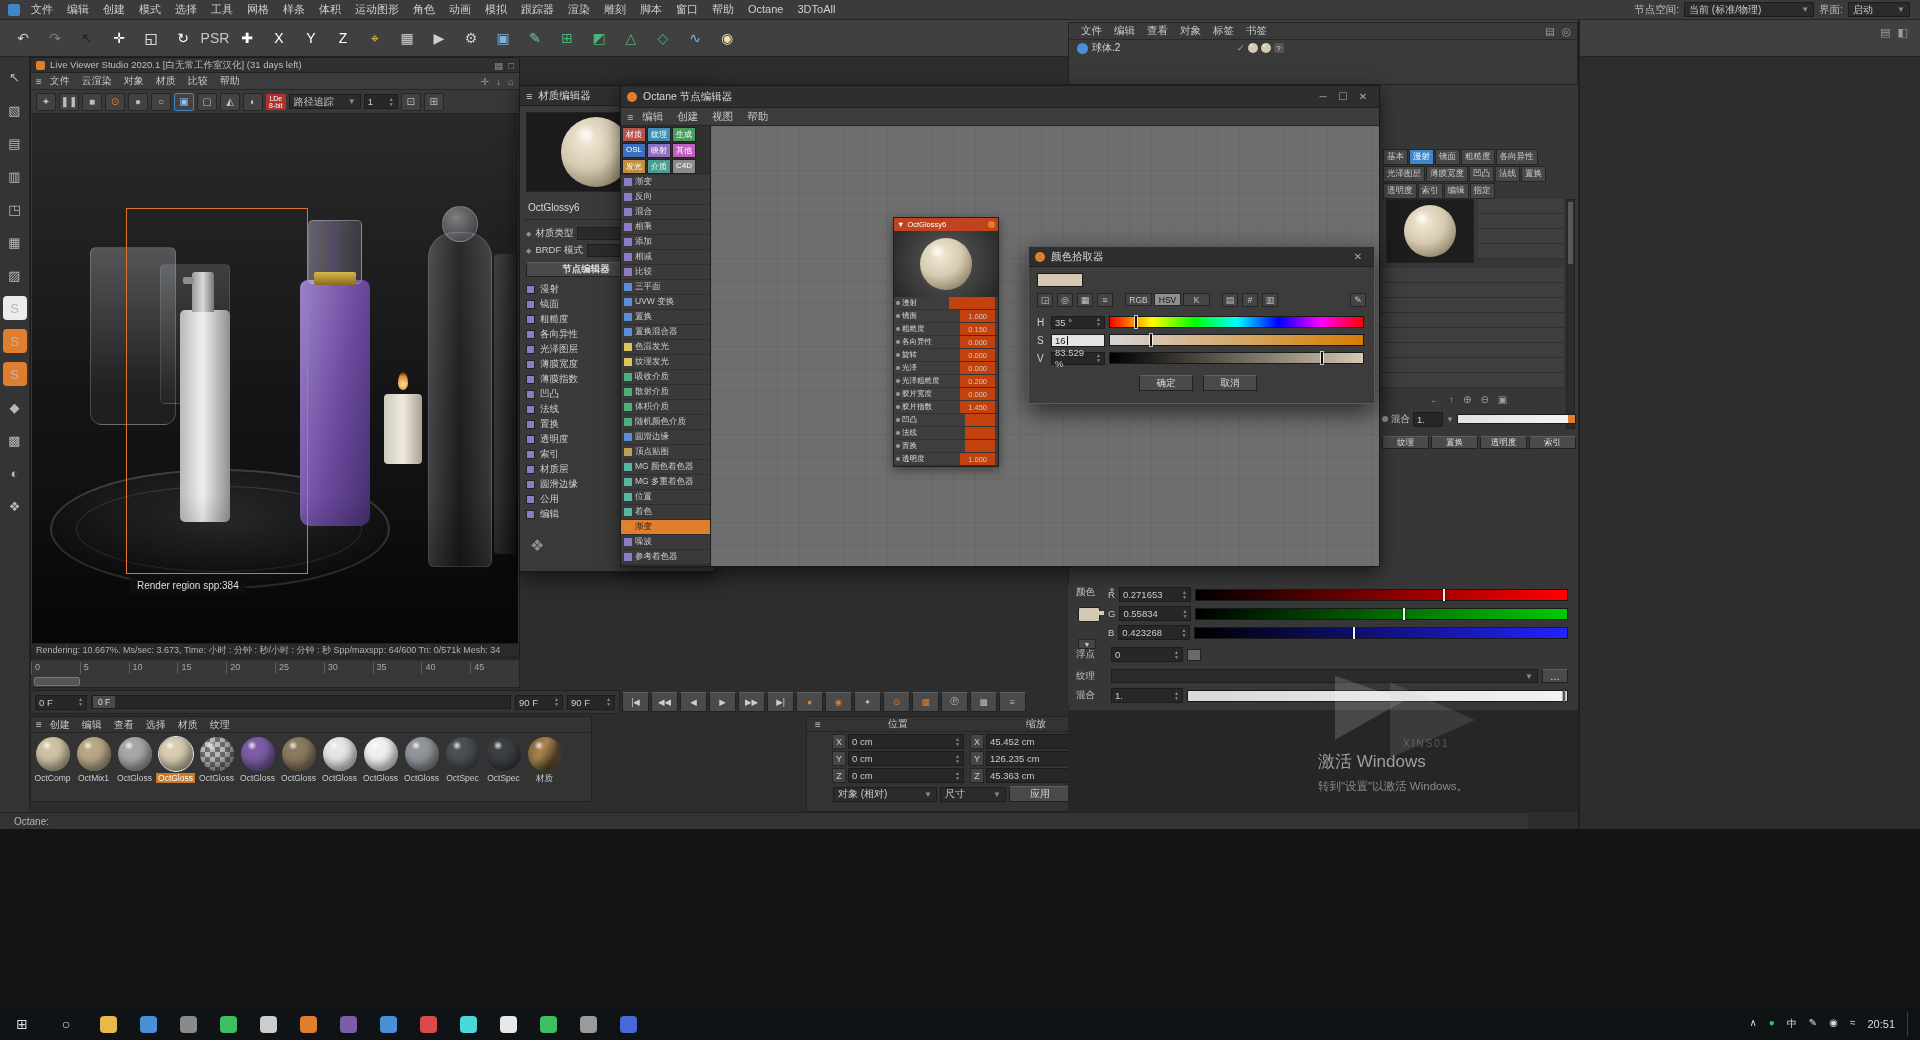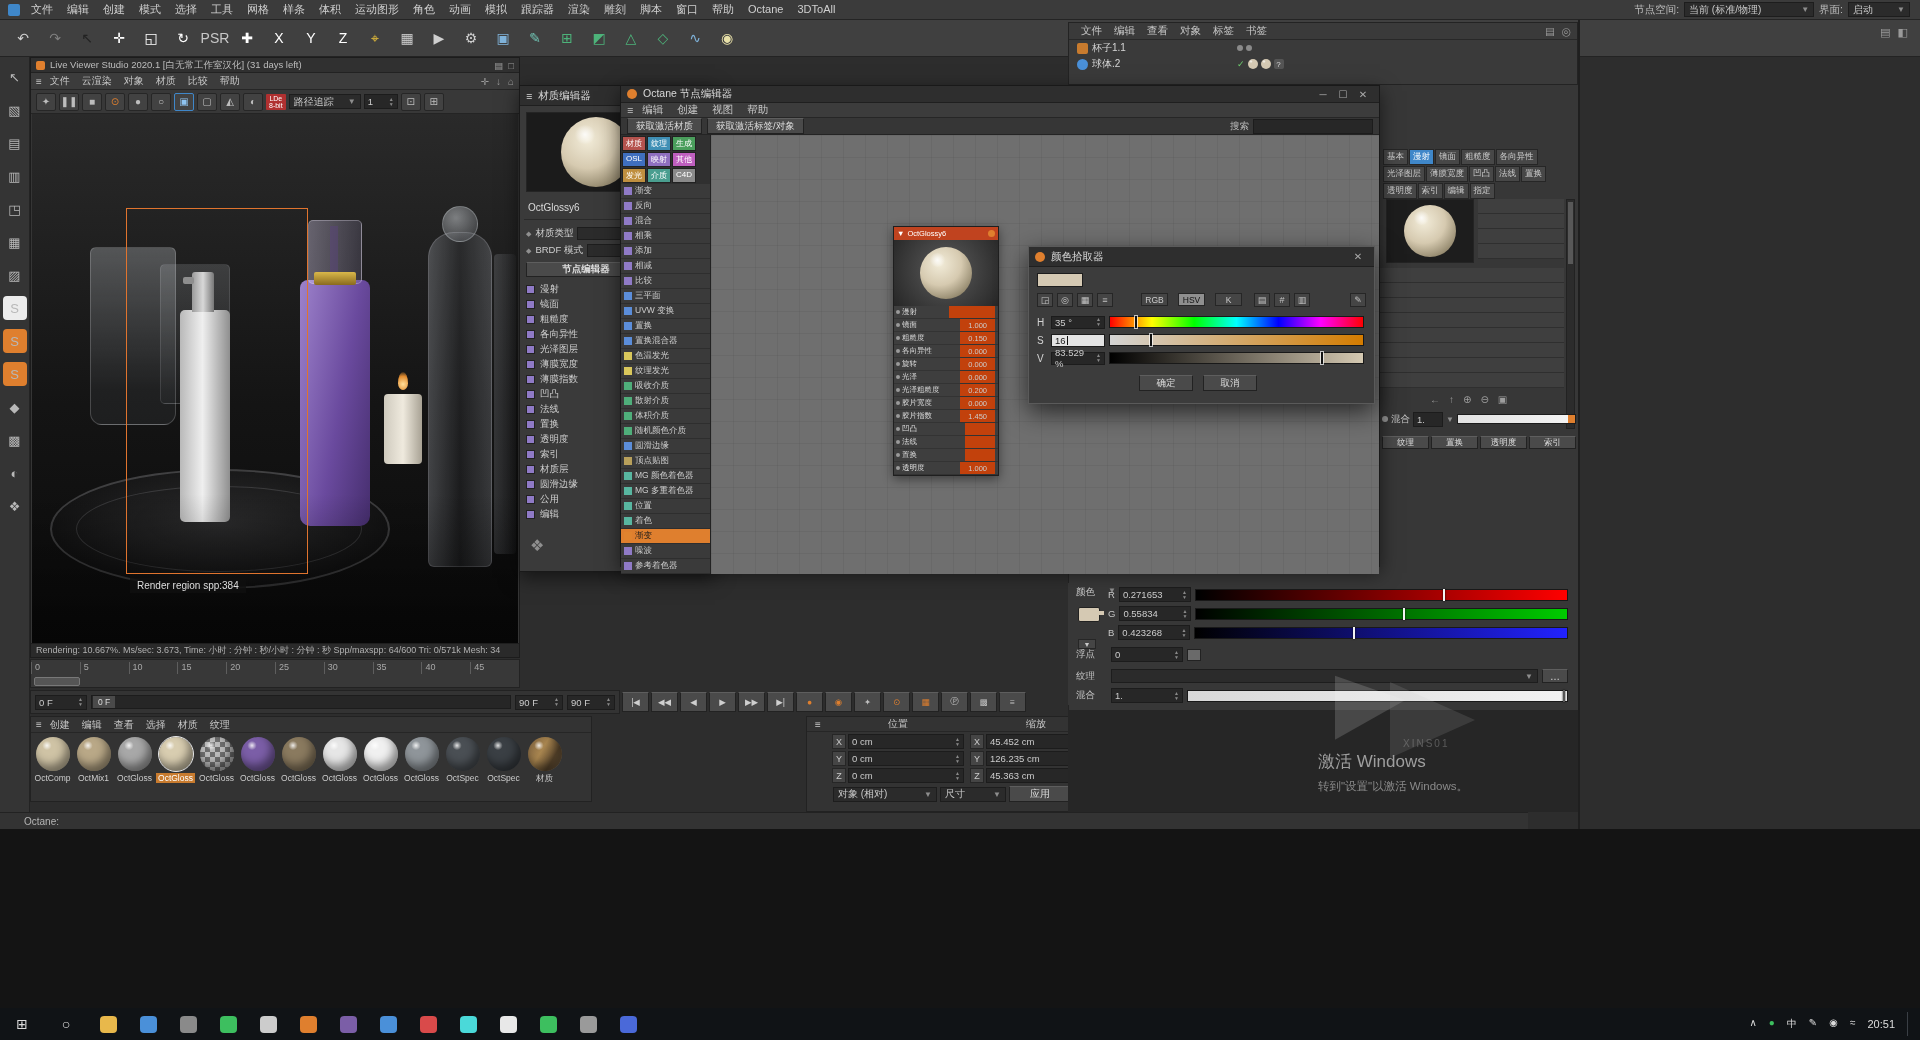--- a/index.html
+++ b/index.html
@@ -193,21 +193,21 @@
   .crow .cl { width:10px; }
   .crow .cbox { width:54px; height:13px; }
   .crow .bar { flex:1; height:12px; position:relative; border:1px solid #191919; }
   .bar .mk { position:absolute; top:-1px; bottom:-1px; width:2px; background:#111; outline:1px solid rgba(255,255,255,.7); }
   .sedit { background:#e4e4e4 !important; color:#151515 !important; }
   .sedit::after { content:""; border-left:1px solid #111; height:9px; margin-left:1px; }
   #picker .okrow { position:absolute; left:110px; top:128px; display:flex; gap:10px; }
   #picker .okrow .btn { width:54px; height:16px; font-size:9.5px; }
 
   
-  #octbar { left:0; top:812px; width:1528px; height:17px; background:#333; border-top:1px solid #222; display:flex; align-items:center; padding-left:24px; font-size:10px; color:#b5b5b5; }
+  #octbar { left:0; top:812px; width:1528px; height:17px; background:#333; border-top:1px solid #222; display:flex; align-items:center; padding-left:14px; font-size:10px; color:#b5b5b5; }
   #lowerdark { left:0; top:829px; width:1920px; height:179px; background:#141414; }
   #rlower { left:1068px; top:710px; width:510px; height:102px; background:#262626; }
   #wmlogo { left:1295px; top:672px; width:215px; height:92px; opacity:.45; z-index:8; }
   #wmlogo .t1 { position:absolute; left:40px; top:0; width:0; height:0; border-left:70px solid rgba(255,255,255,.35); border-top:32px solid transparent; border-bottom:32px solid transparent; transform:skewY(-6deg); }
   #wmlogo .t2 { position:absolute; left:95px; top:10px; width:0; height:0; border-left:85px solid rgba(200,200,200,.30); border-top:38px solid transparent; border-bottom:38px solid transparent; }
   #wmlogo .wmtext { position:absolute; left:108px; top:66px; font-size:10px; letter-spacing:2px; color:rgba(255,255,255,.5); }
   #activate { left:1318px; top:750px; z-index:8; color:#9e9e9e; }
   #activate .a1 { font-size:17px; }
   #activate .a2 { font-size:11.5px; color:#8a8a8a; margin-top:6px; }
   #taskbar { left:0; top:1008px; width:1920px; height:32px; background:#101316; display:flex; align-items:center; z-index:50; }
@@ -530,28 +530,20 @@
           <span class="mi">对象</span>
           <span class="mi">标签</span>
           <span class="mi">书签</span>
         </span>
       <span style="margin-left:auto; display:flex; gap:7px; color:#9a9a9a;">
         <span>▤</span>
         <span>◎</span>
       </span>
     </div>
     <div class="orow">
-      <span class="oic" style="background:#c87b2e"></span>
-      <span>杯子1.1</span>
-      <span class="otags">
-        <span class="tdot"></span>
-        <span class="tdot"></span>
-      </span>
-    </div>
-    <div class="orow">
       <span class="oic" style="background:#4a90d9; border-radius:50%"></span>
       <span>球体.2</span>
       <span class="otags">
         <span style="color:#6fcf6f; font-size:9px">✓</span>
         <span class="tball ball" style="background:#d5c9b3"></span>
         <span class="tball ball" style="background:#d5c9b3"></span>
         <span class="tq">?</span>
       </span>
     </div>
   </div>
@@ -1025,28 +1017,20 @@
     <div class="nmenu">
       <span>≡</span>
       <span style="display:flex">
 
       <span class="mi">编辑</span>
           <span class="mi">创建</span>
           <span class="mi">视图</span>
           <span class="mi">帮助</span>
         </span>
     </div>
-    <div class="ntools">
-      <span class="btn">获取激活材质</span>
-      <span class="btn">获取激活标签/对象</span>
-      <span class="search">
-        <span>搜索</span>
-        <span class="ibox" style="width:120px"></span>
-      </span>
-    </div>
     <div class="nbody">
       <div class="npanel">
         <div class="ntabs">
 
         <span class="ntab" style="background: rgb(181, 83, 78);">材质</span>
             <span class="ntab" style="background: rgb(63, 143, 181);">纹理</span>
             <span class="ntab" style="background: rgb(74, 158, 92);">生成</span>
             <span class="ntab" style="background: rgb(63, 111, 191);">OSL</span>
             <span class="ntab" style="background: rgb(143, 111, 191);">映射</span>
             <span class="ntab" style="background: rgb(191, 95, 191);">其他</span>
@@ -1277,21 +1261,21 @@
     </div>
     <div class="swatch" style="background:#d5c9b3"></div>
     <div class="irow">
       <span style="display:flex; gap:4px;">
 
       <span class="pic">◲</span>
           <span class="pic">◎</span>
           <span class="pic">▦</span>
           <span class="pic">≡</span>
         </span>
-      <span style="display:flex; gap:10px; margin-left:24px;justify-content:space-between;">
+      <span style="display:flex; gap:2px; margin-left:8px;justify-content:space-between;">
 
       <span class="mode">RGB</span>
           <span class="mode active">HSV</span>
           <span class="mode">K</span>
         </span>
       <span style="display:flex; gap:4px; margin-left:8px;">
 
       <span class="pic">▤</span>
           <span class="pic">#</span>
           <span class="pic">▥</span>

